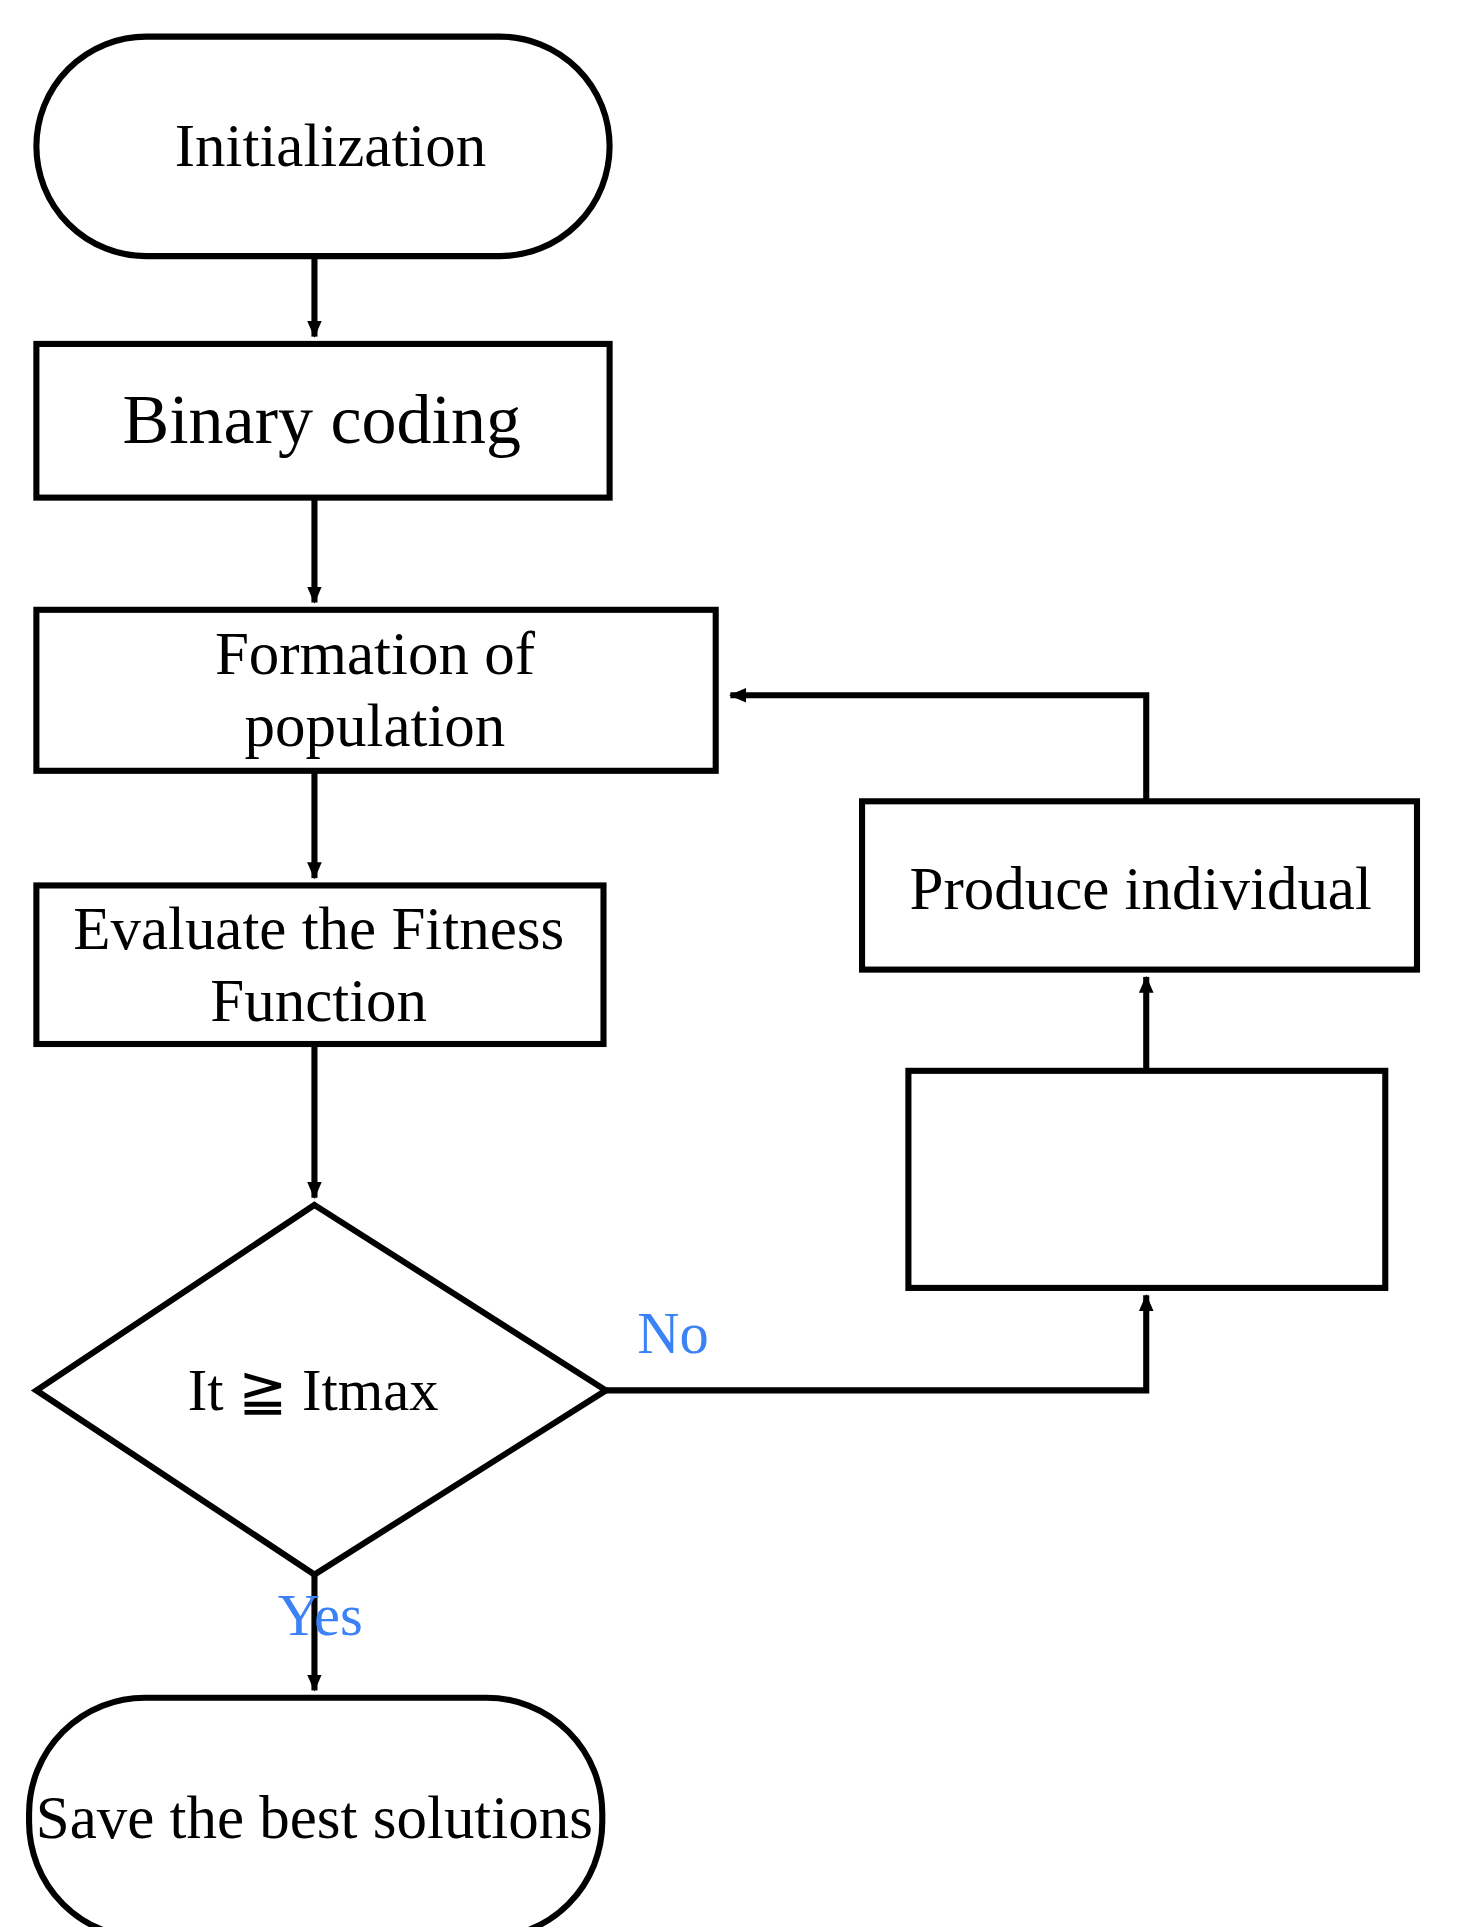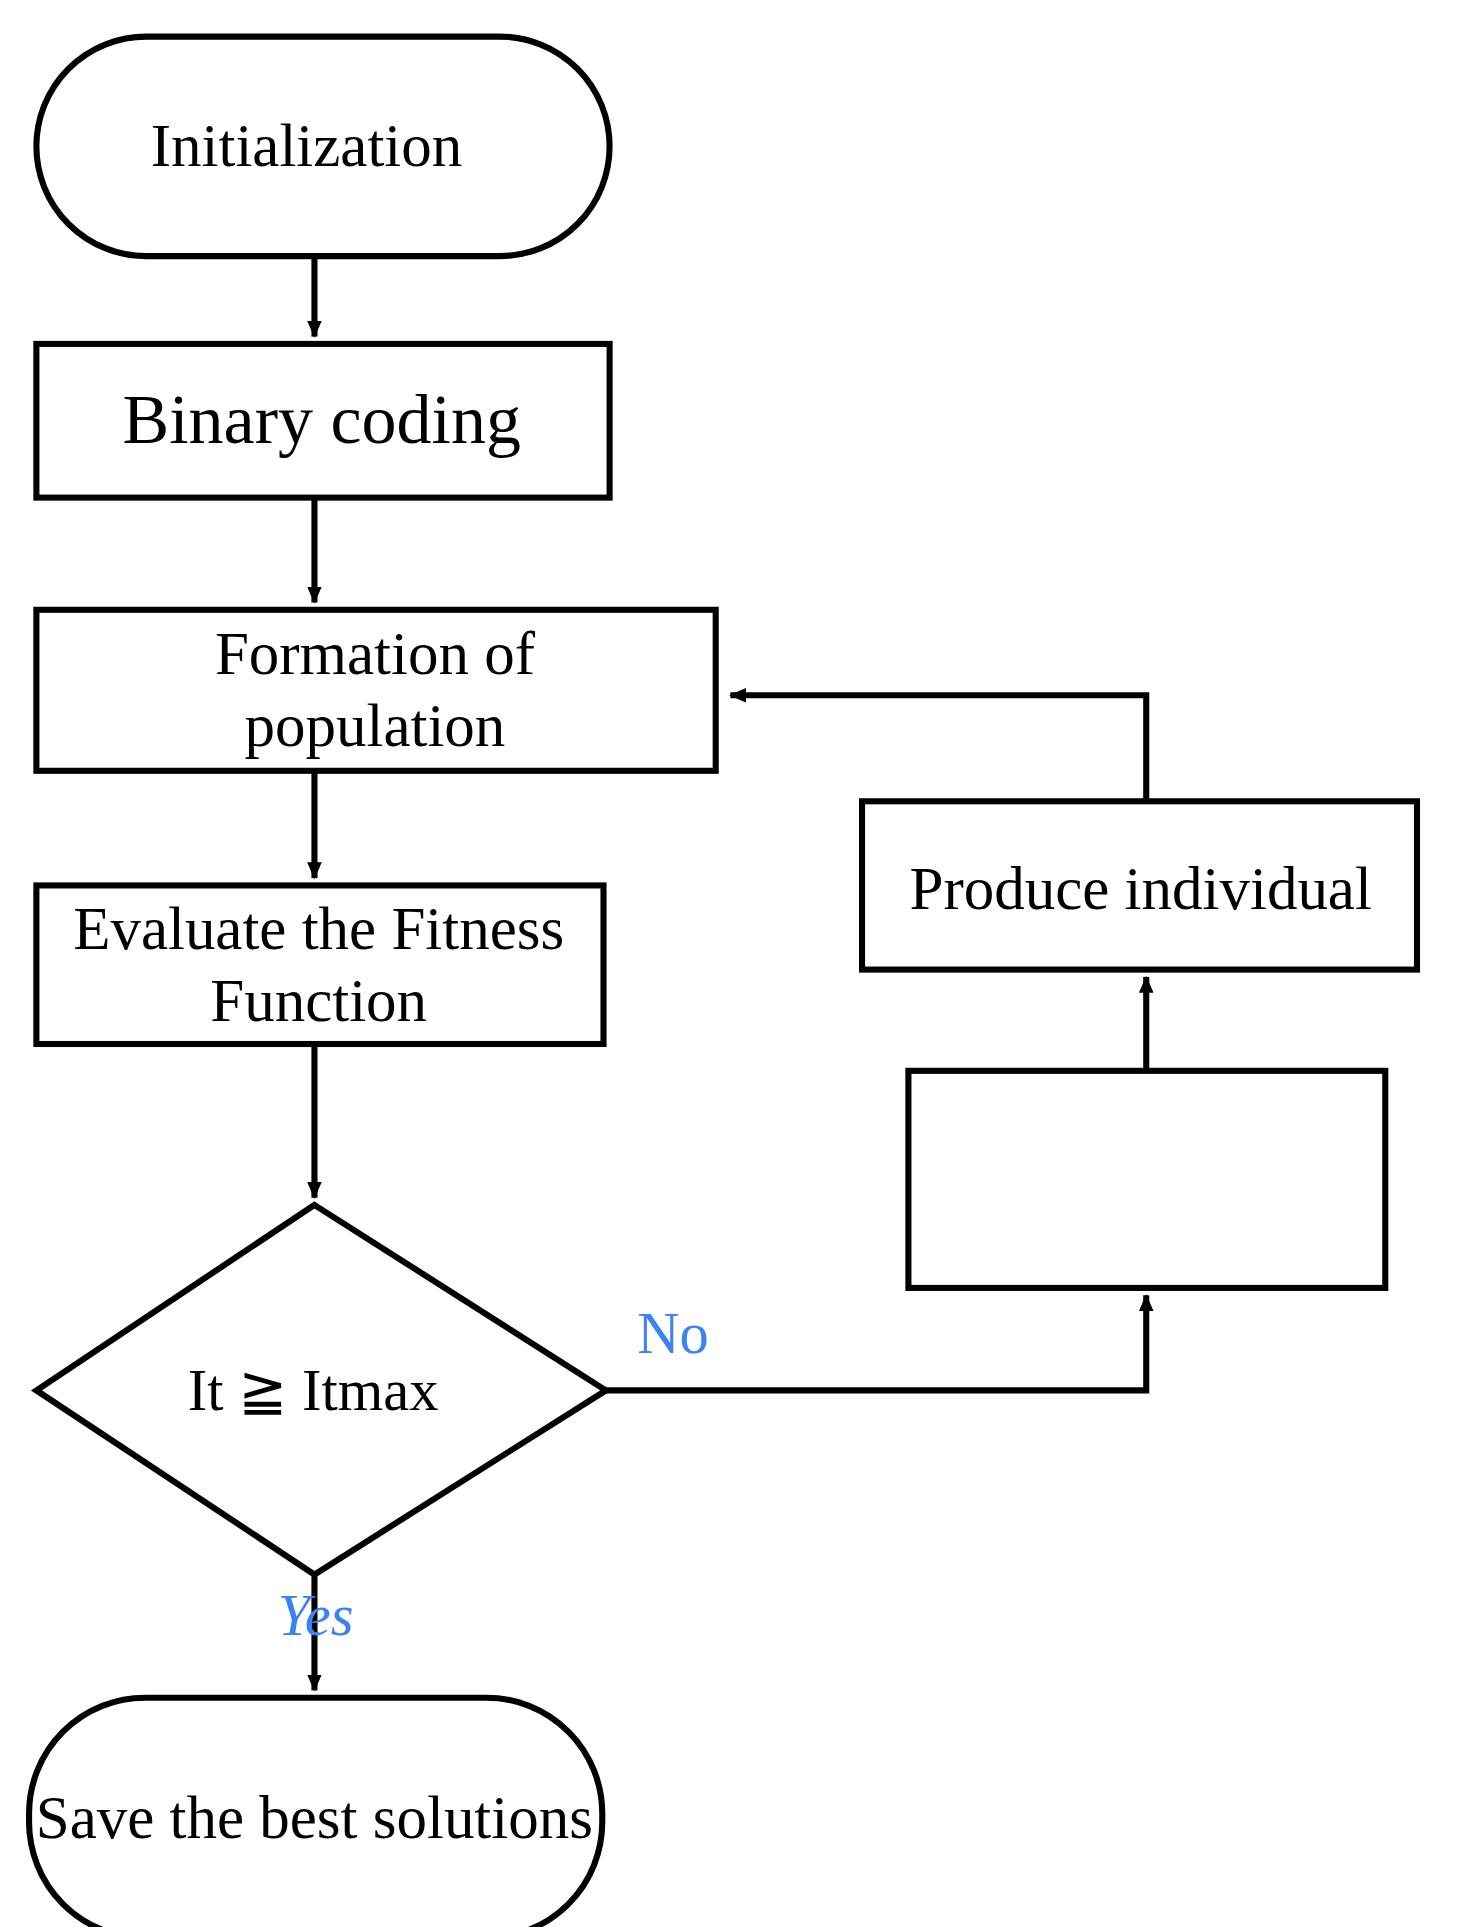--- a/index.html
+++ b/index.html
@@ -48,21 +48,21 @@
   #label-binary-coding       { left: 28px;  top: 282px;  width: 470px; height: 226px; font-size: 50px; }
   #label-formation           { left: 28px;  top: 618px;  width: 470px; height: 164px; font-size: 50px; }
   #label-evaluate            { left: 28px;  top: 894px;  width: 470px; height: 164px; font-size: 50px; }
   #label-decision            { left: 80px;  top: 1342px; width: 460px; height: 100px; font-size: 48px; }
   #label-produce             { left: 862px; top: 806px;  width: 586px; height: 167px; font-size: 50px; }
   #label-selection           { left: 912px; top: 1080px; width: 479px; height: 225px; font-size: 48px; }
   #label-save                { left: 28px;  top: 1674px; width: 467px; height: 251px; font-size: 50px; }
 
   
   #label-no                  { left: 637px; top: 1318px; font-size: 48px; }
-  #label-yes                 { left: 278px; top: 1586px; font-size: 48px; font-style: italic; }
+  #label-yes                 { left: 278px; top: 1586px; font-size: 48px; }
 </style>
 </head>
 <body>
 
 <div id="diagram-root">
 
   <svg id="flow-svg" viewBox="0 0 1200 1580" xmlns="http://www.w3.org/2000/svg">
     <defs>
       <marker id="arrowhead" markerWidth="16" markerHeight="16" refX="13" refY="6" orient="auto" markerUnits="userSpaceOnUse">
         <path d="M0,0 L14,6 L0,12 z" fill="#000000"></path>
@@ -98,21 +98,21 @@
       <path d="M495,1140 L938,1140 L938,1062" marker-end="url(#arrowhead)"></path>
 
       <path d="M938,878 L938,801" marker-end="url(#arrowhead)"></path>
 
       <path d="M938,657 L938,570 L597,570" marker-end="url(#arrowhead)"></path>
 
       <path d="M256,1291 L256,1386" marker-end="url(#arrowhead)"></path>
     </g>
   </svg>
 
-  <div class="node-label" id="label-initialization" style="left: 19px; top: 36.5886px; width: 574.967px; height: 219.532px; font-size: 60.981px;">Initialization</div>
+  <div class="node-label" id="label-initialization" style="left: 43px; top: 36.5886px; width: 574.967px; height: 219.532px; font-size: 60.981px;">Initialization</div>
 
   <div class="node-label" id="label-binary-coding" style="left: 34.2533px; top: 343.933px; width: 574.967px; height: 153.672px; font-size: 70px;">Binary coding</div>
 
   <div class="node-label" id="label-formation" style="left: 34.2533px; top: 609.81px; width: 681.397px; height: 160.99px; font-size: 60.981px;">Formation of
 population</div>
 
   <div class="node-label" id="label-evaluate" style="left: 34.2533px; top: 885.444px; width: 568.85px; height: 158.551px; font-size: 60.981px;">Evaluate the Fitness
 Function</div>
 
   <div class="node-label" id="label-decision" style="left: 68.5067px; top: 1329.39px; width: 489.333px; height: 121.962px; font-size: 58.5418px;">It ≧ Itmax</div>

